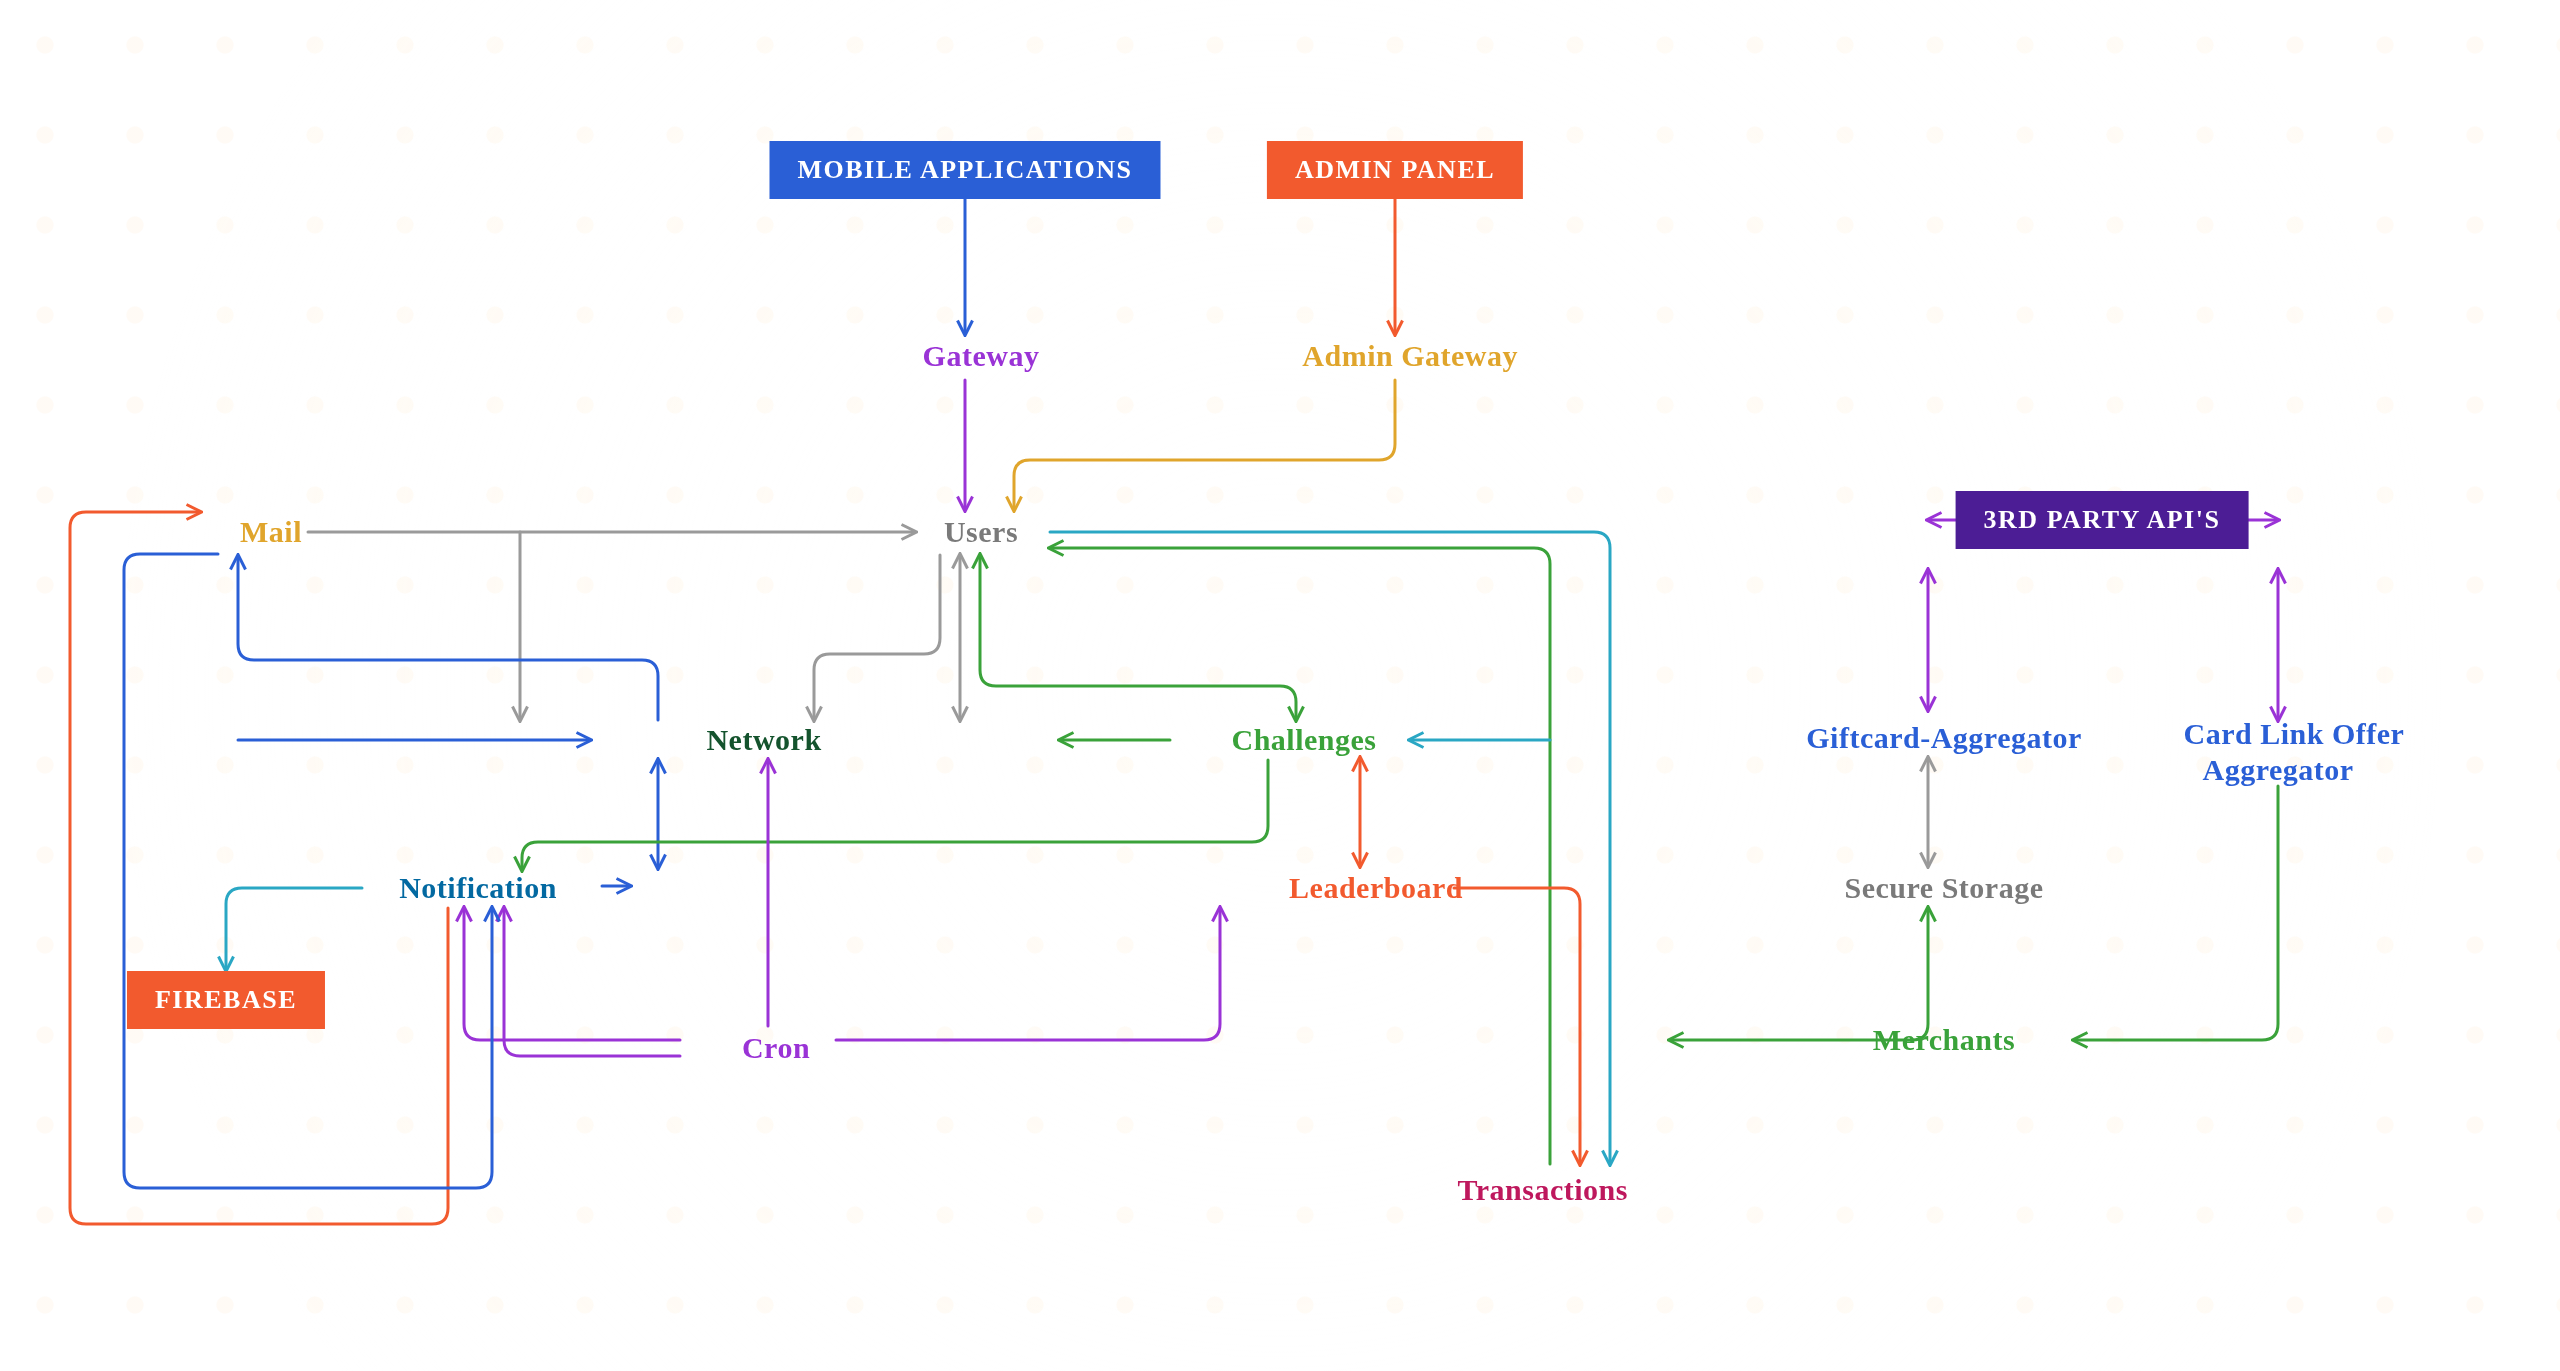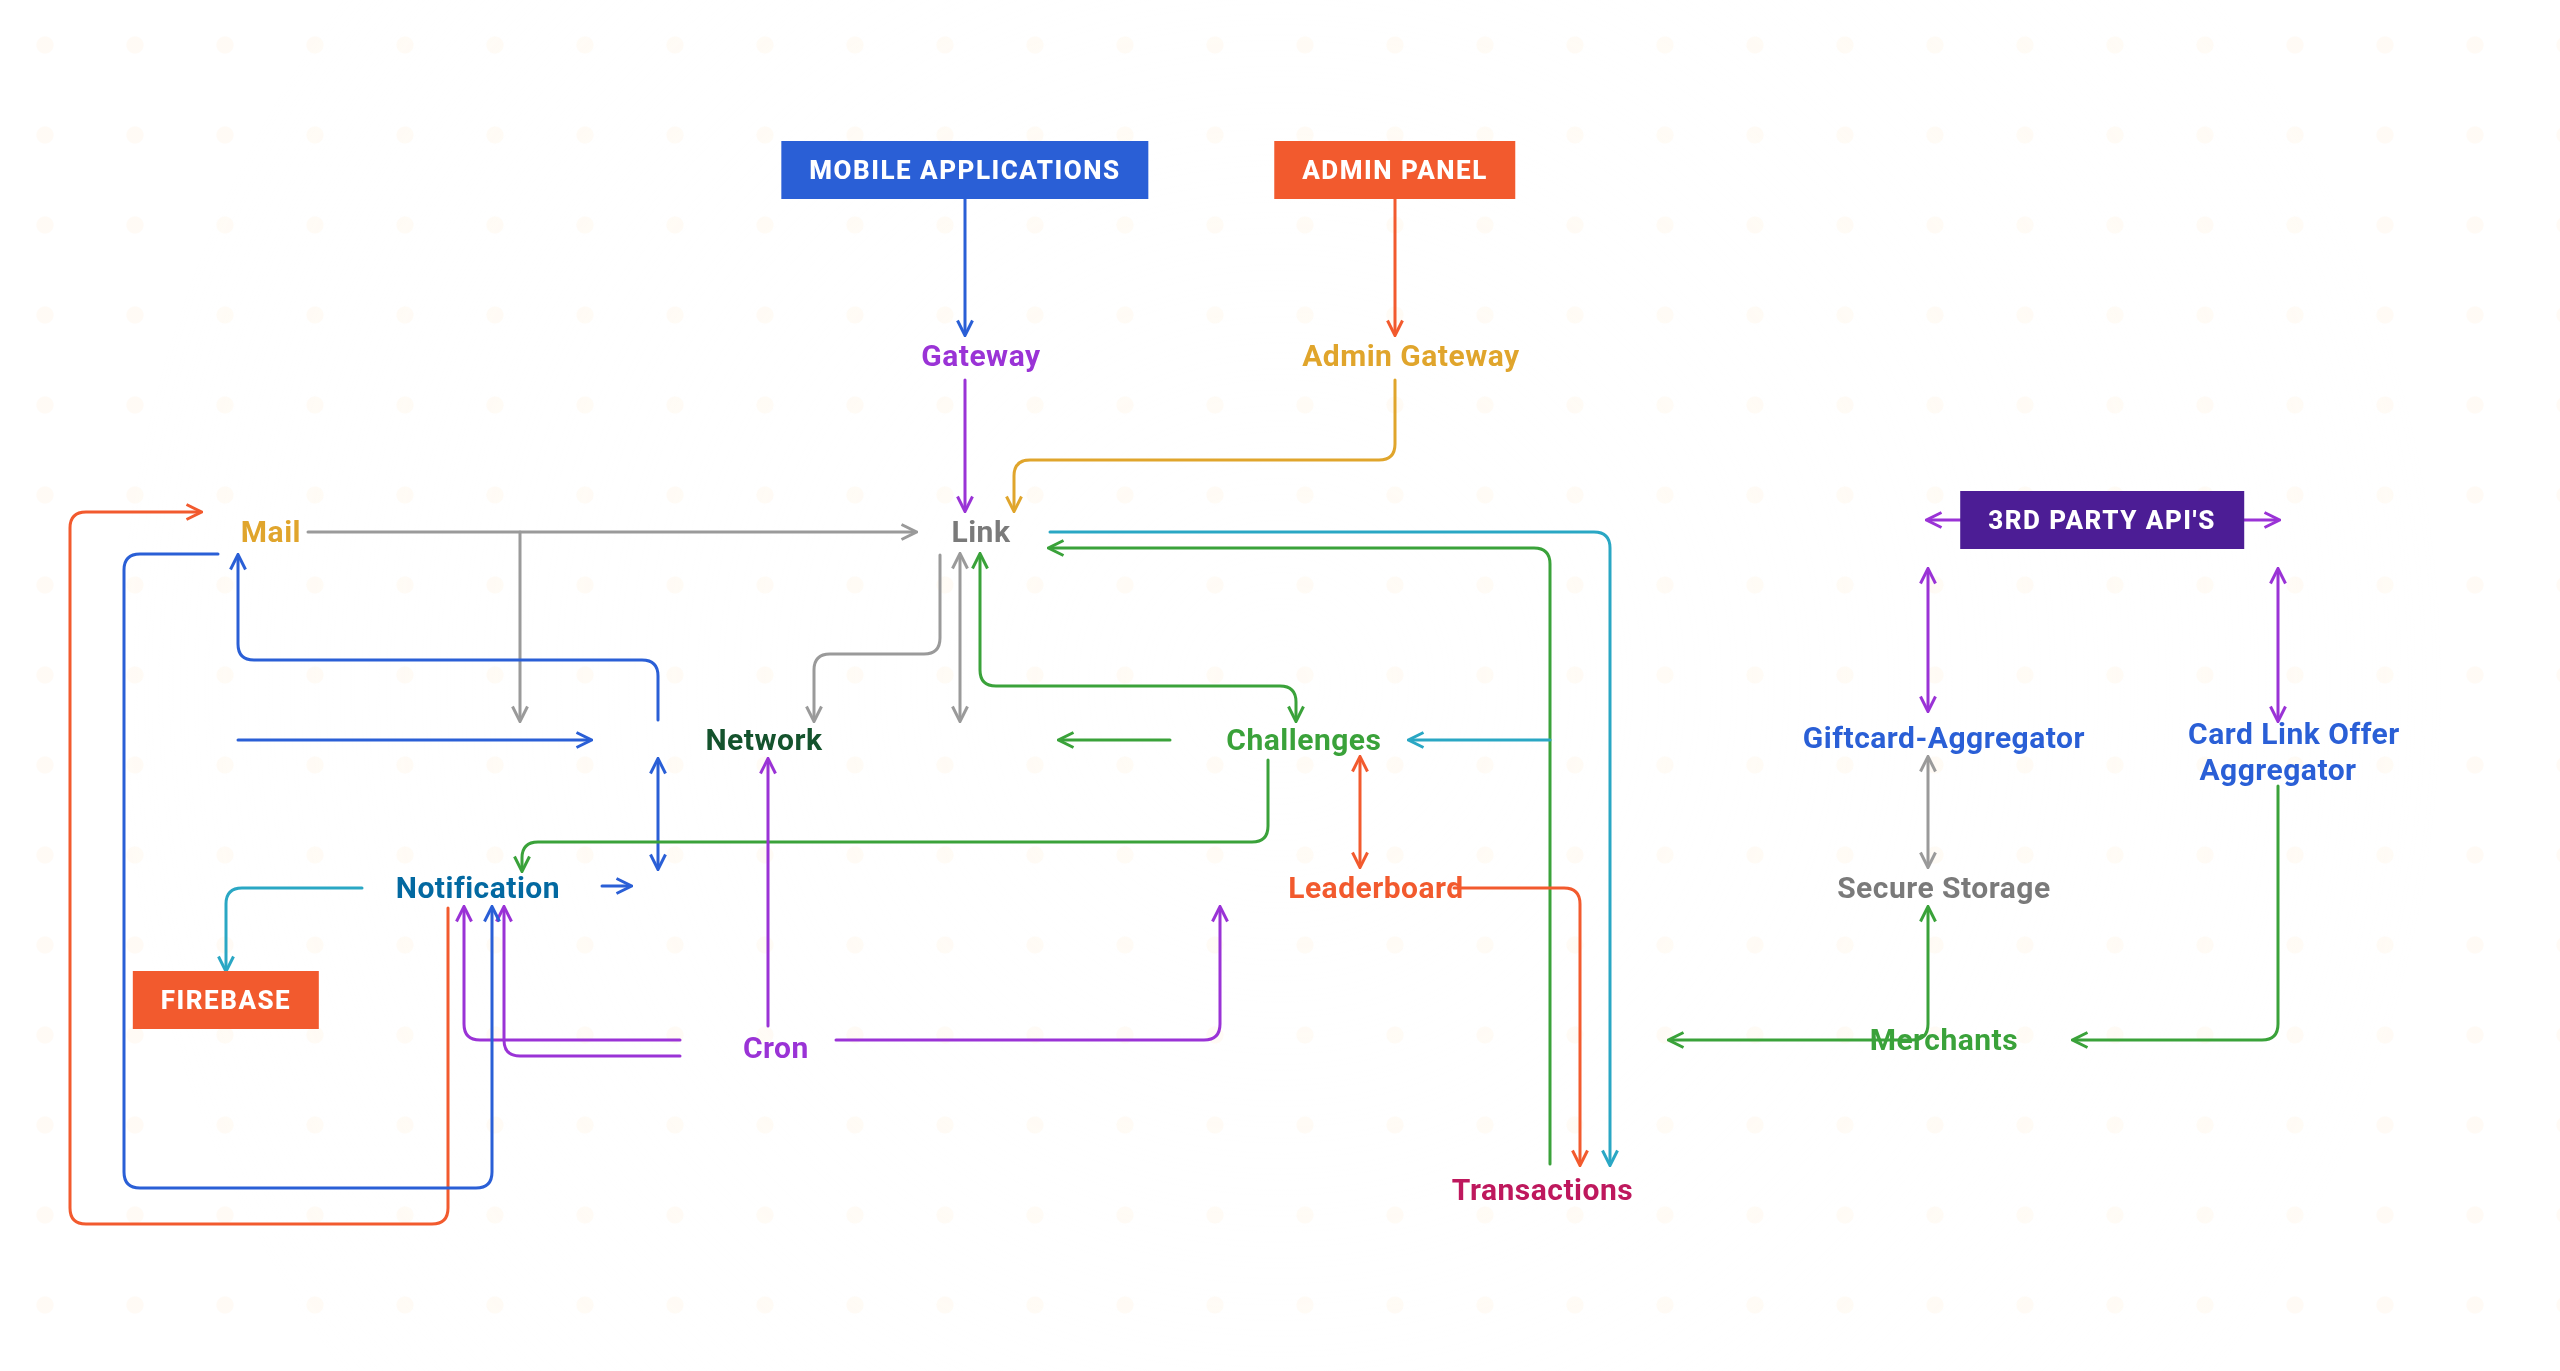--- a/index.html
+++ b/index.html
@@ -8,20 +8,21 @@
     width: 2560px;
     height: 1371px;
     font-family: -apple-system, "Segoe UI", Roboto, "Helvetica Neue", Arial, sans-serif;
     background: #ffffff;
     overflow: hidden;
   }
   .stage {
     position: relative;
     width: 2560px;
     height: 1371px;
+    font-family: Liberation Serif, serif;
   }
   
   .bg {
     position: absolute;
     inset: 0;
     background:
       radial-gradient(circle at 50% 50%, rgba(255,200,120,0.10) 0px, rgba(255,200,120,0.10) 8px, transparent 9px) 0 0/90px 90px,
       radial-gradient(circle at 50% 50%, rgba(255,255,255,0) 0%, rgba(255,255,255,0.6) 55%, #ffffff 80%);
     opacity: 0.7;
     pointer-events: none;
@@ -156,21 +157,21 @@
     <span>3RD PARTY API'S</span>
   </div>
 
   <div class="node" style="left:1395px; top:356px; color:#e0a52c;">
     <span>Admin Gateway</span>
   </div>
   <div class="node" style="left:965px; top:356px; color:#9a33d6;">
     <span>Gateway</span>
   </div>
   <div class="node" style="left:965px; top:532px; color:#7a7a7a;">
-    <span>Link</span>
+    <span>Users</span>
   </div>
   <div class="node" style="left:255px; top:532px; color:#e0a52c;">
     <span>Mail</span>
   </div>
   <div class="node" style="left:748px; top:740px; color:#14532d;">
     <span>Network</span>
   </div>
   <div class="node" style="left:1288px; top:740px; color:#3aa23a;">
     <span>Challenges</span>
   </div>

